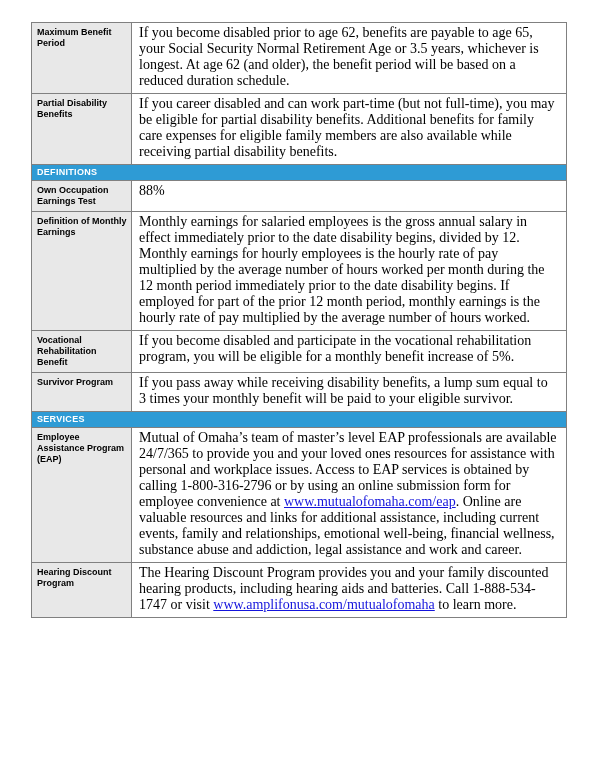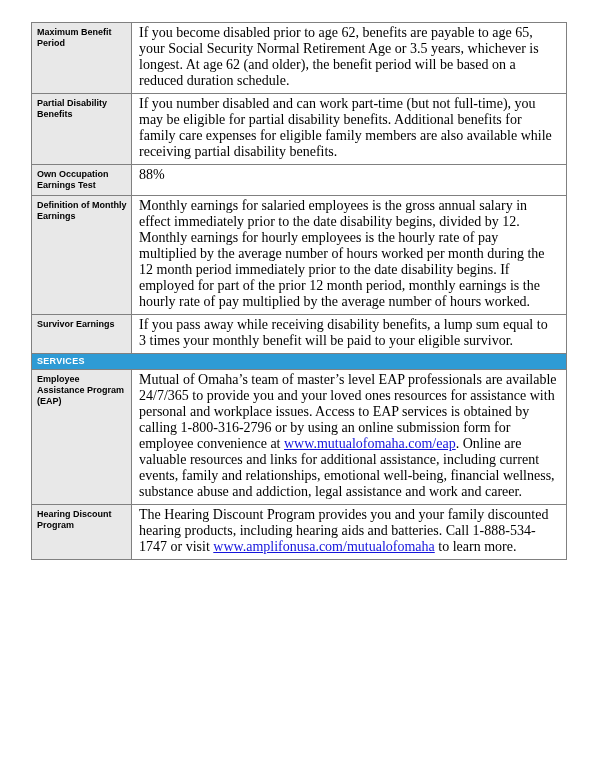--- a/index.html
+++ b/index.html
@@ -64,32 +64,39 @@
       <col style="width:100px">
       <col style="width:435px">
     </colgroup>
     <tbody>
         <tr>
           <td class="label-cell">Maximum Benefit Period</td>
           <td class="value-cell">If you become disabled prior to age 62, benefits are payable to age 65, your Social Security Normal Retirement Age or 3.5 years, whichever is longest. At age 62 (and older), the benefit period will be based on a reduced duration schedule.</td>
         </tr>
         <tr>
           <td class="label-cell">Partial Disability Benefits</td>
-          <td class="value-cell">If you number disabled and can work part-time (but not full-time), you may be eligible for partial disability benefits. Additional benefits for family care expenses for eligible family members are also available while receiving partial disability benefits.</td>
+          <td class="value-cell">If you career disabled and can work part-time (but not full-time), you may be eligible for partial disability benefits. Additional benefits for family care expenses for eligible family members are also available while receiving partial disability benefits.</td>
+        </tr>
+        <tr>
+          <td colspan="2" class="section-cell">DEFINITIONS</td>
         </tr>
         <tr>
           <td class="label-cell">Own Occupation Earnings Test</td>
           <td class="value-cell">88%</td>
         </tr>
         <tr>
           <td class="label-cell">Definition of Monthly Earnings</td>
           <td class="value-cell">Monthly earnings for salaried employees is the gross annual salary in effect immediately prior to the date disability begins, divided by 12. Monthly earnings for hourly employees is the hourly rate of pay multiplied by the average number of hours worked per month during the 12 month period immediately prior to the date disability begins. If employed for part of the prior 12 month period, monthly earnings is the hourly rate of pay multiplied by the average number of hours worked.</td>
         </tr>
         <tr>
-          <td class="label-cell">Survivor Earnings</td>
+          <td class="label-cell">Vocational Rehabilitation Benefit</td>
+          <td class="value-cell">If you become disabled and participate in the vocational rehabilitation program, you will be eligible for a monthly benefit increase of 5%.</td>
+        </tr>
+        <tr>
+          <td class="label-cell">Survivor Program</td>
           <td class="value-cell">If you pass away while receiving disability benefits, a lump sum equal to 3 times your monthly benefit will be paid to your eligible survivor.</td>
         </tr>
         <tr>
           <td colspan="2" class="section-cell">SERVICES</td>
         </tr>
         <tr>
           <td class="label-cell">Employee Assistance Program (EAP)</td>
           <td class="value-cell">Mutual of Omaha’s team of master’s level EAP professionals are available 24/7/365 to provide you and your loved ones resources for assistance with personal and workplace issues. Access to EAP services is obtained by calling 1-800-316-2796 or by using an online submission form for employee convenience at <a class="doc-link" href="#">www.mutualofomaha.com/eap</a>. Online are valuable resources and links for additional assistance, including current events, family and relationships, emotional well-being, financial wellness, substance abuse and addiction, legal assistance and work and career.</td>
         </tr>
         <tr>

